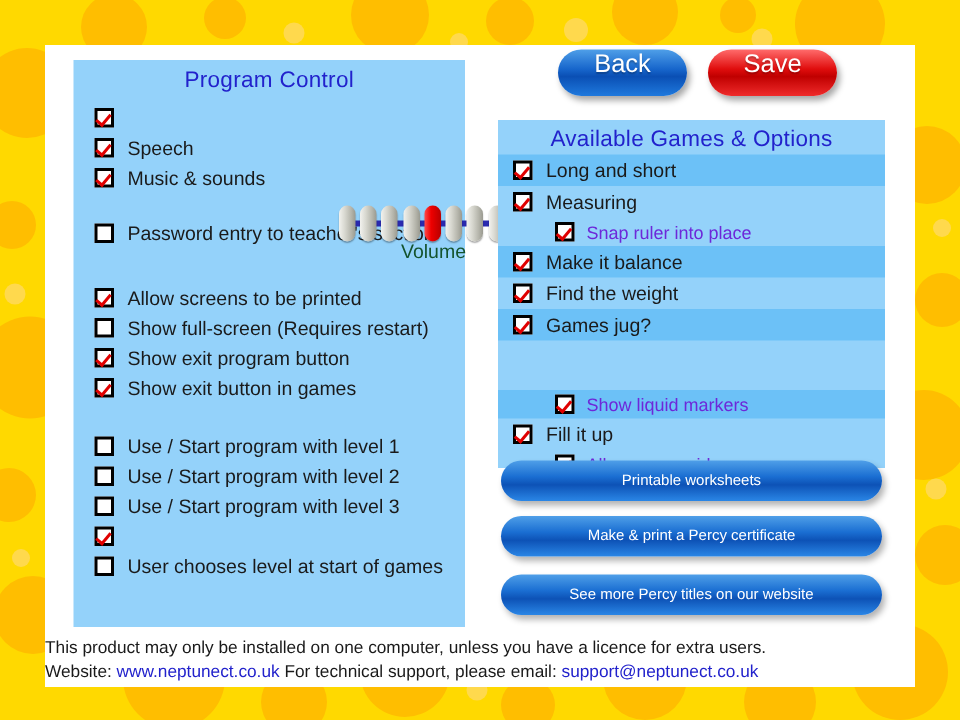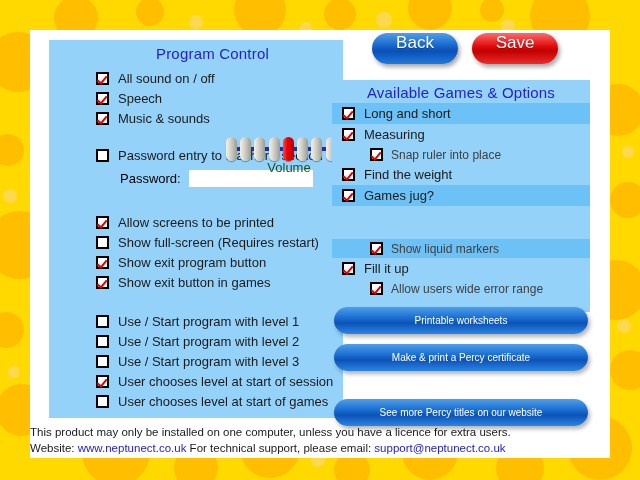--- a/index.html
+++ b/index.html
@@ -25,21 +25,20 @@
     z-index: 2;
   }
 
   
   .panel-left {
     position: absolute;
     left: 49px; top: 40px;
     width: 261px; height: 378px;
     background: #94d2fa;
     z-index: 3;
-    padding-left: 33px;
   }
   .panel-title {
     text-align: center;
     color: #2222cc;
     font-size: 15px;
     padding-top: 5px;
     letter-spacing: .2px;
   }
 
   .rows { margin-top: 6px; }
@@ -142,21 +141,21 @@
     color: #1a1a1a;
   }
   .game-row.alt { background: #6cc1f7; }
   .game-row .lbl { margin-left: 9px; }
   .sub-row {
     display: flex;
     align-items: center;
     height: 19px;
     padding-left: 38px;
     font-size: 12px;
-    color: #404040;
+    color: #6d28d9;
   }
   .sub-row.alt { background: #6cc1f7; margin-top: 33px; }
   .sub-row .lbl { margin-left: 8px; }
 
   
   .pill {
     position: absolute;
     border-radius: 999px;
     color: #ffffff;
     display: flex;
@@ -188,21 +187,21 @@
     color: #ffffff;
     font-size: 10px;
     z-index: 4;
     cursor: pointer;
     background: linear-gradient(to bottom,
       #4f9fe8 0%, #1a6ed2 40%, #0d52b6 60%, #2a86e6 100%);
     box-shadow: 2px 3px 4px rgba(0,0,0,.3);
   }
   #btn-worksheets { top: 307px; }
   #btn-certificate { top: 344px; }
-  #btn-website    { top: 399px; }
+  #btn-website    { top: 383px; }
 
   
   .footer {
     position: absolute;
     left: 30px; top: 424px;
     width: 580px;
     text-align: left;
     font-size: 11.5px;
     color: #1a1a1a;
     z-index: 4;
@@ -271,21 +270,20 @@
 <div class="pill red" id="btn-save">
   <span>Save</span>
 </div>
 
 <div class="panel-left">
   <div class="panel-title">Program Control</div>
 
   <div class="rows" id="sound-options">
       <div class="row">
         <span class="cb on"></span>
-        <span class="lbl">All sound on / off</span>
       </div>
       <div class="row">
         <span class="cb on"></span>
         <span class="lbl">Speech</span>
       </div>
       <div class="row">
         <span class="cb on"></span>
         <span class="lbl">Music &amp; sounds</span>
       </div>
     </div>
@@ -305,24 +303,20 @@
       </div>
   </div>
   <div class="vol-label">Volume</div>
 
   <div class="spacer-lg"></div>
 
   <div class="row">
     <span class="cb" id="cb-password"></span>
     <span class="lbl">Password entry to teacher's section</span>
   </div>
-  <div class="pw-row">
-    <span>Password:</span>
-    <input class="pw-input" type="text" placeholder="" style="">
-  </div>
 
   <div class="spacer-lg"></div>
 
   <div class="rows" id="display-options">
       <div class="row">
         <span class="cb on"></span>
         <span class="lbl">Allow screens to be printed</span>
       </div>
       <div class="row">
         <span class="cb"></span>
@@ -348,21 +342,20 @@
       <div class="row">
         <span class="cb"></span>
         <span class="lbl">Use / Start program with level 2</span>
       </div>
       <div class="row">
         <span class="cb"></span>
         <span class="lbl">Use / Start program with level 3</span>
       </div>
       <div class="row">
         <span class="cb on"></span>
-        <span class="lbl">User chooses level at start of session</span>
       </div>
       <div class="row">
         <span class="cb"></span>
         <span class="lbl">User chooses level at start of games</span>
       </div>
     </div>
 </div>
 
 <div class="panel-right">
   <div class="panel-title">Available Games &amp; Options</div>
@@ -371,20 +364,24 @@
         <span class="cb on"></span>
         <span class="lbl">Long and short</span>
       </div>
       <div class="game-row">
         <span class="cb on"></span>
         <span class="lbl">Measuring</span>
       </div>
       <div class="sub-row">
         <span class="cb on"></span>
         <span class="lbl">Snap ruler into place</span>
+      </div>
+      <div class="game-row alt">
+        <span class="cb on"></span>
+        <span class="lbl">Make it balance</span>
       </div>
       <div class="game-row">
         <span class="cb on"></span>
         <span class="lbl">Find the weight</span>
       </div>
       <div class="game-row alt">
         <span class="cb on"></span>
         <span class="lbl">Games jug?</span>
       </div>
       <div class="sub-row alt">

